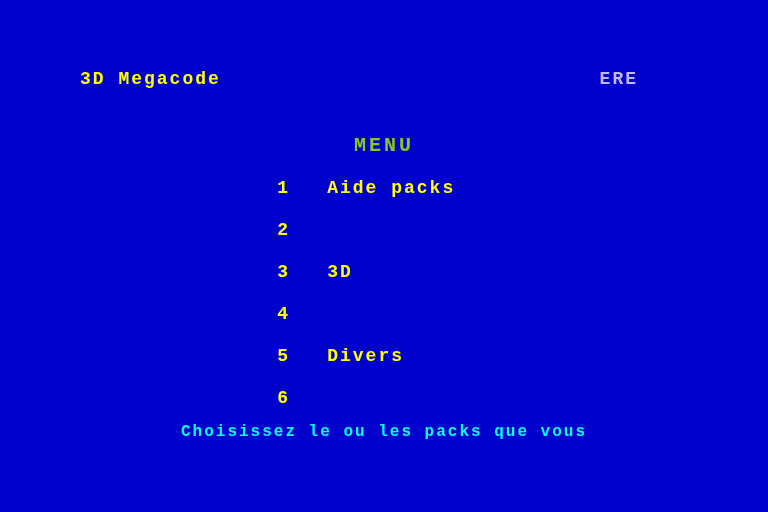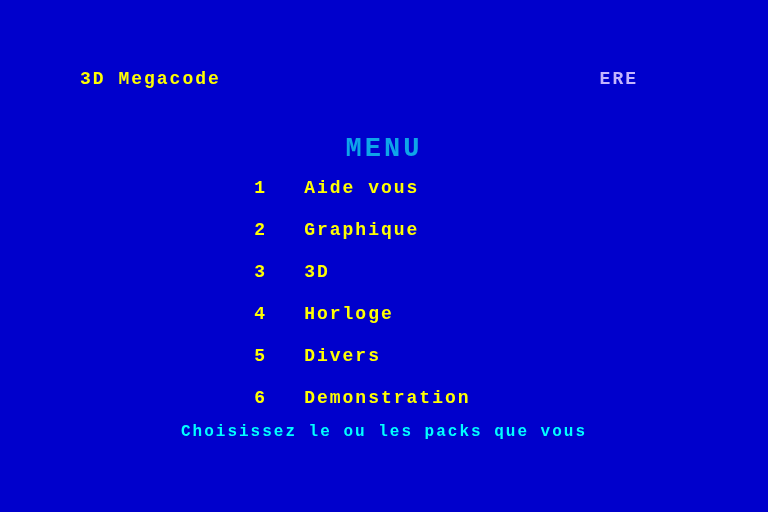--- a/index.html
+++ b/index.html
@@ -46,22 +46,22 @@
       line-height: 1.5;
       letter-spacing: 2px;
       text-align: center;
     }
 
     .menu-title {
       position: absolute;
       top: 128px;
       left: 50%;
       transform: translateX(-50%);
-      color: #0ea5e9;
-      font-size: 27px;
+      color: #84cc16;
+      font-size: 20px;
       letter-spacing: 3px;
     }
 
     .menu-items {
       position: absolute;
       top: 172px;
       left: 50%;
       transform: translateX(-60%);
     }
 
@@ -103,41 +103,38 @@
 
   <div class="header-right">
     <div>ERE</div>
   </div>
 
   <div class="menu-title">MENU</div>
 
   <div class="menu-items">
     <div class="menu-item">
       <span class="menu-number">1</span>
-      <span>Aide vous</span>
+      <span>Aide packs</span>
     </div>
     <div class="menu-item">
       <span class="menu-number">2</span>
-      <span>Graphique</span>
     </div>
     <div class="menu-item">
       <span class="menu-number">3</span>
       <span>3D</span>
     </div>
     <div class="menu-item">
       <span class="menu-number">4</span>
-      <span>Horloge</span>
     </div>
     <div class="menu-item">
       <span class="menu-number">5</span>
       <span>Divers</span>
     </div>
     <div class="menu-item">
       <span class="menu-number">6</span>
-      <span>Demonstration</span>
     </div>
   </div>
 
   <div class="footer-text">
     <div>Choisissez le ou les packs que vous</div>
   </div>
 
 </div>
 
 </body></html>

